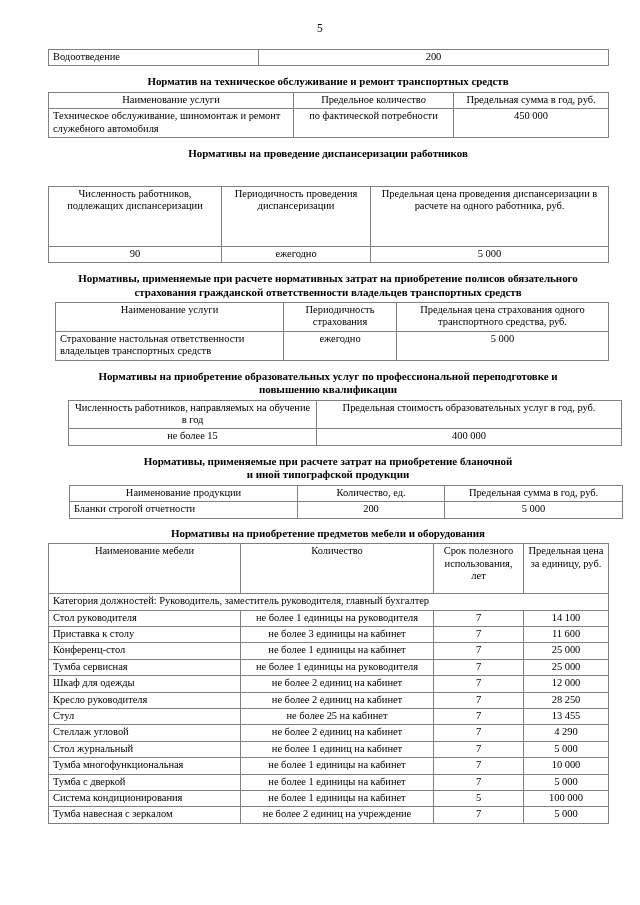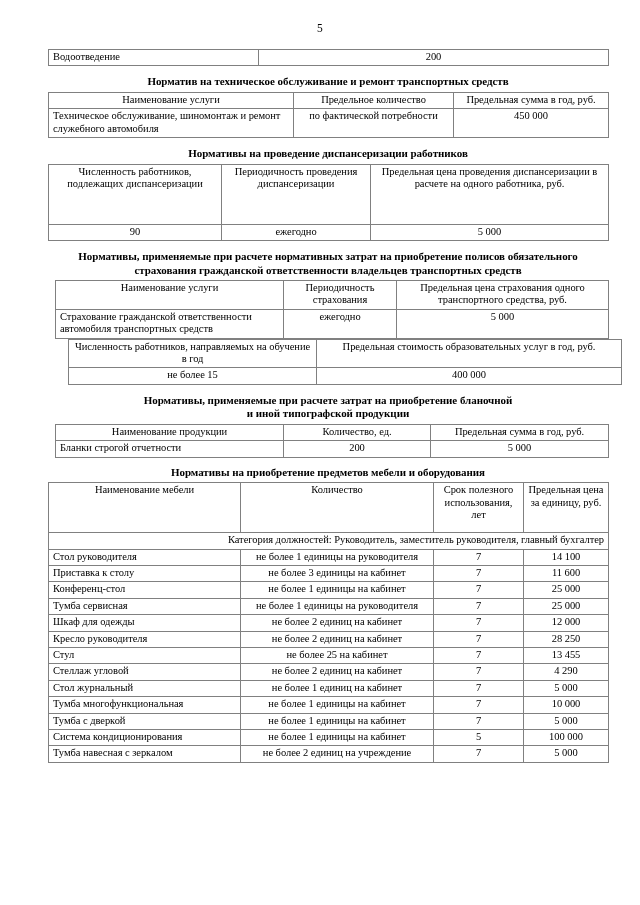--- a/index.html
+++ b/index.html
@@ -57,21 +57,21 @@
   table.doc td, table.doc th {
     border: 1px solid #808080;
     padding: 1px 4px 2px 4px;
     vertical-align: top;
     font-weight: normal;
     letter-spacing: -0.05px;
   }
   .c { text-align: center; }
   .l { text-align: left; }
   .cat-row td {
-    text-align: right;
+    text-align: left;
     padding-top: 1px;
     padding-bottom: 1px;
   }
 </style>
 </head>
 <body>
 
 <div class="page">
 
   <div class="page-number">5</div>
@@ -108,21 +108,21 @@
       <tbody>
         <tr>
           <td class="l">Техническое обслуживание, шиномонтаж и ремонт служебного автомобиля</td>
           <td class="c">по фактической потребности</td>
           <td class="c">450 000</td>
         </tr>
       </tbody>
     </table>
 
     <div class="section-title">Нормативы на проведение диспансеризации работников</div>
-    <table class="doc" style="width:560px;">
+    <table class="doc" style="width:560px;margin-top:22px;">
       <colgroup>
           <col style="width:173px">
           <col style="width:149px">
           <col style="width:238px">
         </colgroup>
       <thead>
         <tr>
           <th class="c" style="height:56px">Численность работников, подлежащих диспансеризации</th>
           <th class="c">Периодичность проведения диспансеризации</th>
           <th class="c">Предельная цена проведения диспансеризации в расчете на одного работника, руб.</th>
@@ -149,27 +149,31 @@
         </colgroup>
       <thead>
         <tr>
           <th class="c">Наименование услуги</th>
           <th class="c">Периодичность страхования</th>
           <th class="c">Предельная цена страхования одного транспортного средства, руб.</th>
         </tr>
       </thead>
       <tbody>
         <tr>
-          <td class="l">Страхование гражданской ответственности автомобиля транспортных средств</td>
+          <td class="l">Страхование настольная ответственности владельцев транспортных средств</td>
           <td class="c">ежегодно</td>
           <td class="c">5 000</td>
         </tr>
       </tbody>
     </table>
 
+    <div class="section-title">
+      <span>Нормативы на приобретение образовательных услуг по профессиональной переподготовке и</span><br>
+      <span>повышению квалификации</span>
+    </div>
     <table class="doc" style="width:553px; margin-left:20px;">
       <colgroup>
           <col style="width:248px">
           <col style="width:305px">
         </colgroup>
       <thead>
         <tr>
           <th class="c">Численность работников, направляемых на обучение в год</th>
           <th class="c">Предельная стоимость образовательных услуг в год, руб.</th>
         </tr>
@@ -179,21 +183,21 @@
           <td class="c">не более 15</td>
           <td class="c">400 000</td>
         </tr>
       </tbody>
     </table>
 
     <div class="section-title">
       <span>Нормативы, применяемые при расчете затрат на приобретение бланочной</span><br>
       <span>и иной типографской продукции</span>
     </div>
-    <table class="doc" style="width:553px; margin-left:7px;">
+    <table class="doc" style="width:553px; margin-left:21px;">
       <colgroup>
           <col style="width:228px">
           <col style="width:147px">
           <col style="width:178px">
         </colgroup>
       <thead>
         <tr>
           <th class="c">Наименование продукции</th>
           <th class="c">Количество, ед.</th>
           <th class="c">Предельная сумма в год, руб.</th>

